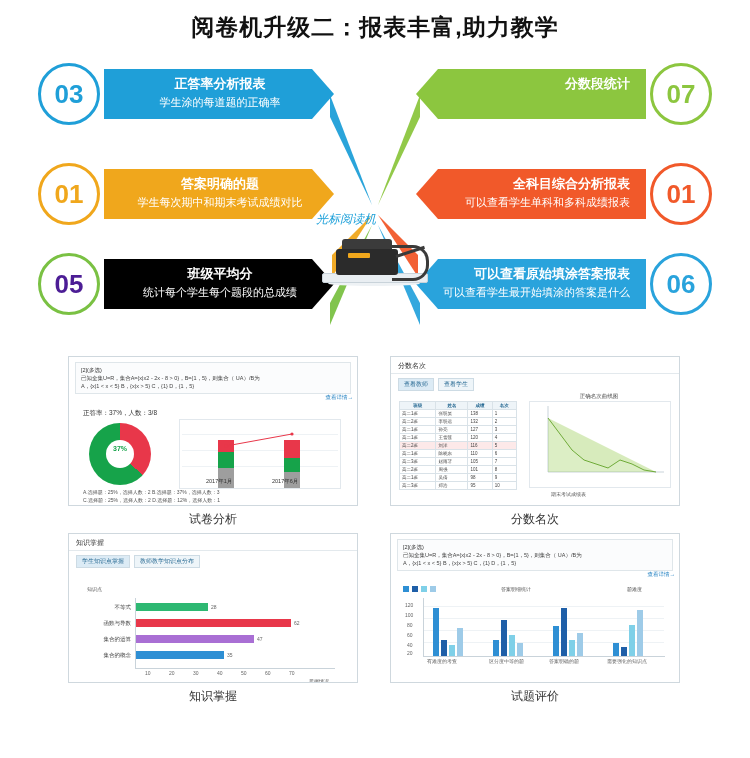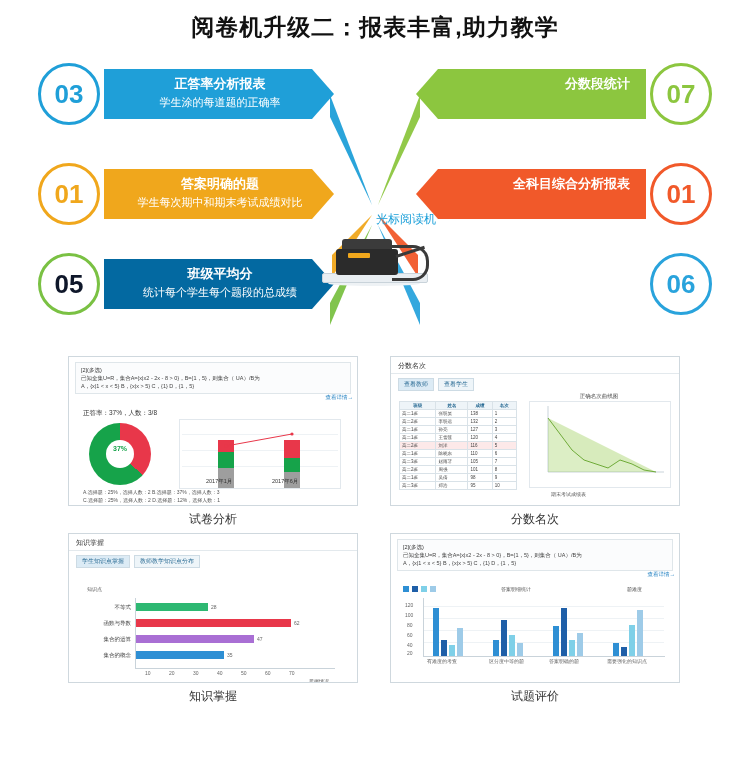--- a/index.html
+++ b/index.html
@@ -8,22 +8,22 @@
   
   .title{
     position:absolute;left:0;top:12px;width:750px;text-align:center;
     font-size:23px;font-weight:bold;color:#111;letter-spacing:1px;
   }
 
   
   .diagram{position:absolute;left:0;top:55px;width:750px;height:285px;}
 
   .center-label{
-    position:absolute;left:316px;top:156px;width:120px;text-align:right;
-    font-size:12px;color:#1a9fd9;z-index:6;
+    position:absolute;left:316px;top:156px;width:120px;text-align:left;
+    font-size:12px;color:#1a9fd9;z-index:6;font-style:italic;
   }
 
   
   .machine{position:absolute;left:318px;top:176px;width:112px;height:60px;z-index:5;}
   .m-base{position:absolute;left:4px;top:42px;width:104px;height:8px;background:#e9eef2;border:1px solid #c9d3da;border-radius:2px;}
   .m-body{position:absolute;left:18px;top:18px;width:62px;height:26px;background:#2b2b2b;border-radius:3px;}
   .m-top{position:absolute;left:24px;top:8px;width:50px;height:12px;background:#3b3b3b;border-radius:3px 3px 0 0;}
   .m-ylw{position:absolute;left:30px;top:22px;width:22px;height:5px;background:#f0a71c;border-radius:1px;}
   .m-arm{position:absolute;left:74px;top:14px;width:34px;height:30px;border:3px solid #3a3a3a;border-left:none;border-radius:0 16px 16px 0;}
   .m-arm2{position:absolute;left:78px;top:24px;width:30px;height:3px;background:#3a3a3a;transform:rotate(-18deg);transform-origin:left center;}
@@ -56,21 +56,21 @@
     padding-left:16px;}
   .banner.right{left:416px;width:230px;text-align:right;
     clip-path:polygon(22px 0,230px 0,230px 100%,22px 100%,0 50%);
     padding-right:16px;}
 
   
   .c-blue{background:#1f9fd8;} .n-blue{border-color:#1f9fd8;color:#1f9fd8;}
   .c-green{background:#8cc63f;} .n-green{border-color:#8cc63f;color:#8cc63f;}
   .c-orange{background:#f0a71c;} .n-orange{border-color:#f0a71c;color:#f0a71c;}
   .c-red{background:#f1592a;} .n-red{border-color:#f1592a;color:#f1592a;}
-  .c-lgreen{background:#0369a1;} .n-lgreen{border-color:#7ac143;color:#0f172a;}
+  .c-lgreen{background:#000000;} .n-lgreen{border-color:#7ac143;color:#4c1d95;}
   .c-cyan{background:#29a3dc;} .n-cyan{border-color:#29a3dc;color:#29a3dc;}
 
   
   .cards{position:absolute;left:0;top:348px;width:750px;height:400px;padding-left:20px;}
   .card{position:absolute;background:#fff;border:1px solid #cfd8de;box-sizing:border-box;overflow:hidden;}
   .card-cap{position:absolute;text-align:center;font-size:12px;color:#333;width:100%;}
 
   .card1{left:68px;top:8px;width:290px;height:150px;}
   .card2{left:390px;top:8px;width:290px;height:150px;}
   .card3{left:68px;top:185px;width:290px;height:150px;}
@@ -156,29 +156,34 @@
   </div>
 
   <div class="row row2">
     <div class="num left n-orange">01</div>
     <div class="banner left c-orange">
       <div class="b-t">答案明确的题</div>
       <div class="b-s">学生每次期中和期末考试成绩对比</div>
     </div>
     <div class="banner right c-red">
       <div class="b-t">全科目综合分析报表</div>
+      <div class="b-s">可以查看学生单科和多科成绩报表</div>
     </div>
     <div class="num right n-red">01</div>
   </div>
 
   <div class="row row3">
     <div class="num left n-lgreen">05</div>
     <div class="banner left c-lgreen">
       <div class="b-t">班级平均分</div>
       <div class="b-s">统计每个学生每个题段的总成绩</div>
+    </div>
+    <div class="banner right c-cyan">
+      <div class="b-t">可以查看原始填涂答案报表</div>
+      <div class="b-s">可以查看学生最开始填涂的答案是什么</div>
     </div>
     <div class="num right n-cyan">06</div>
   </div>
 </div>
 
 <div class="cards">
 
   <div class="card card1">
     <div class="q-box">
       <div class="q-l">[2](多选)</div>

